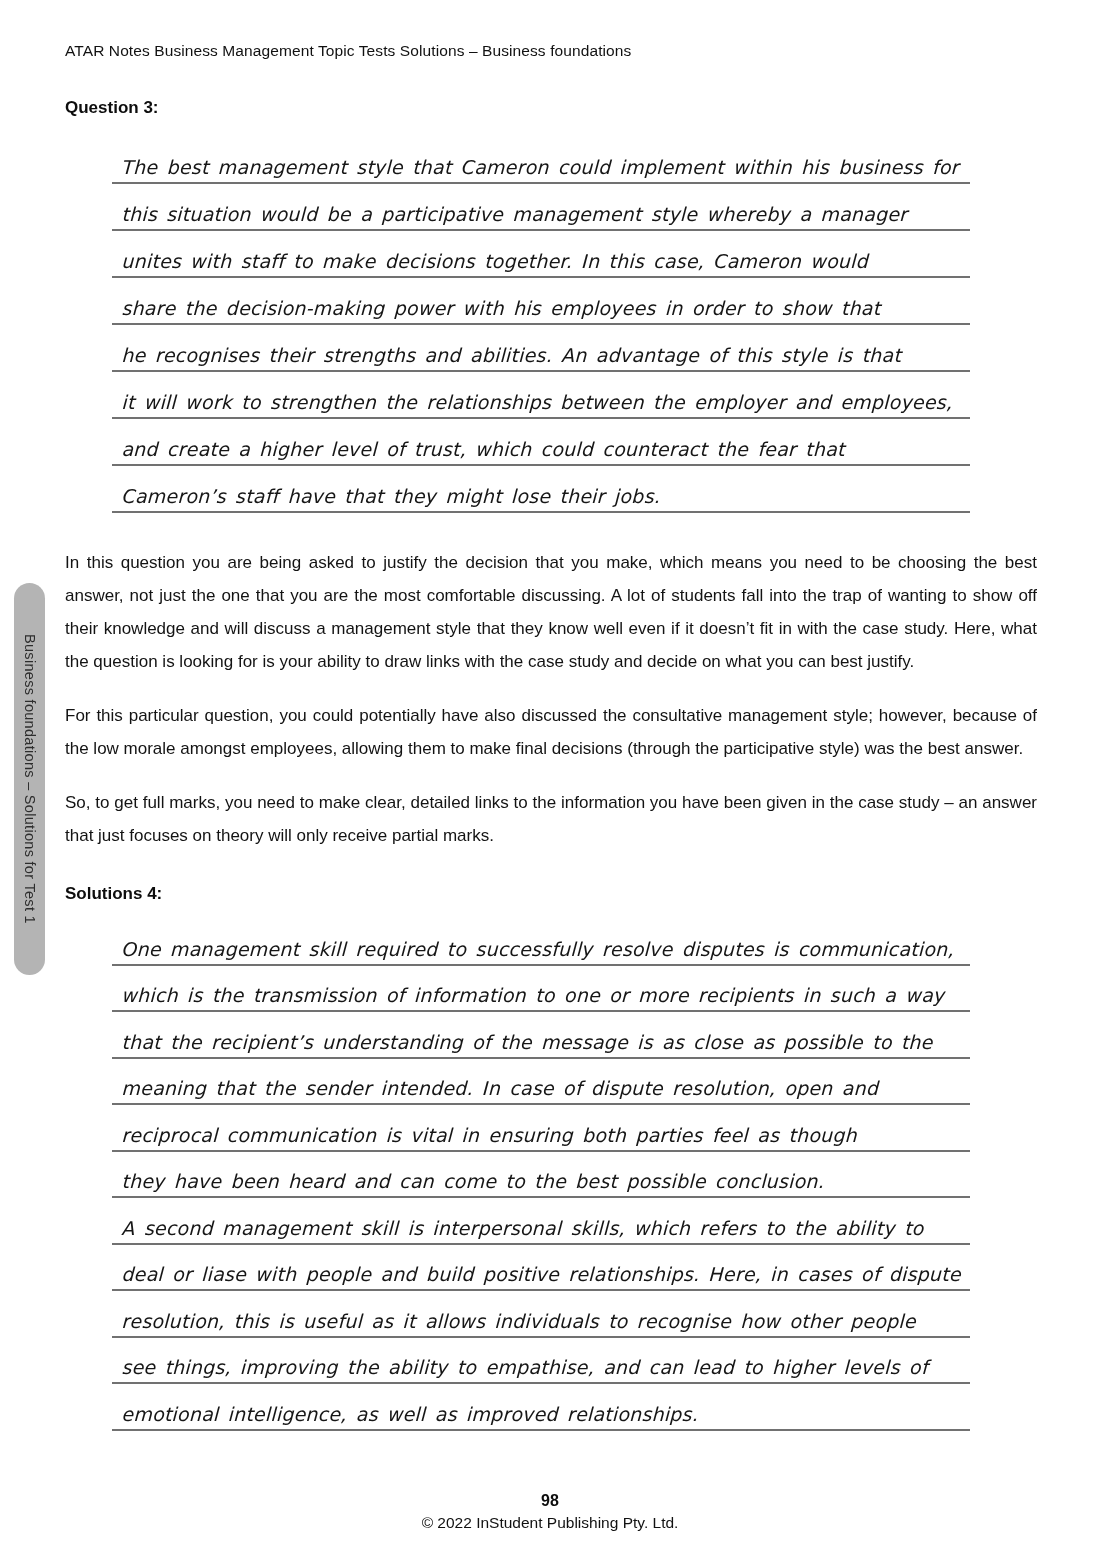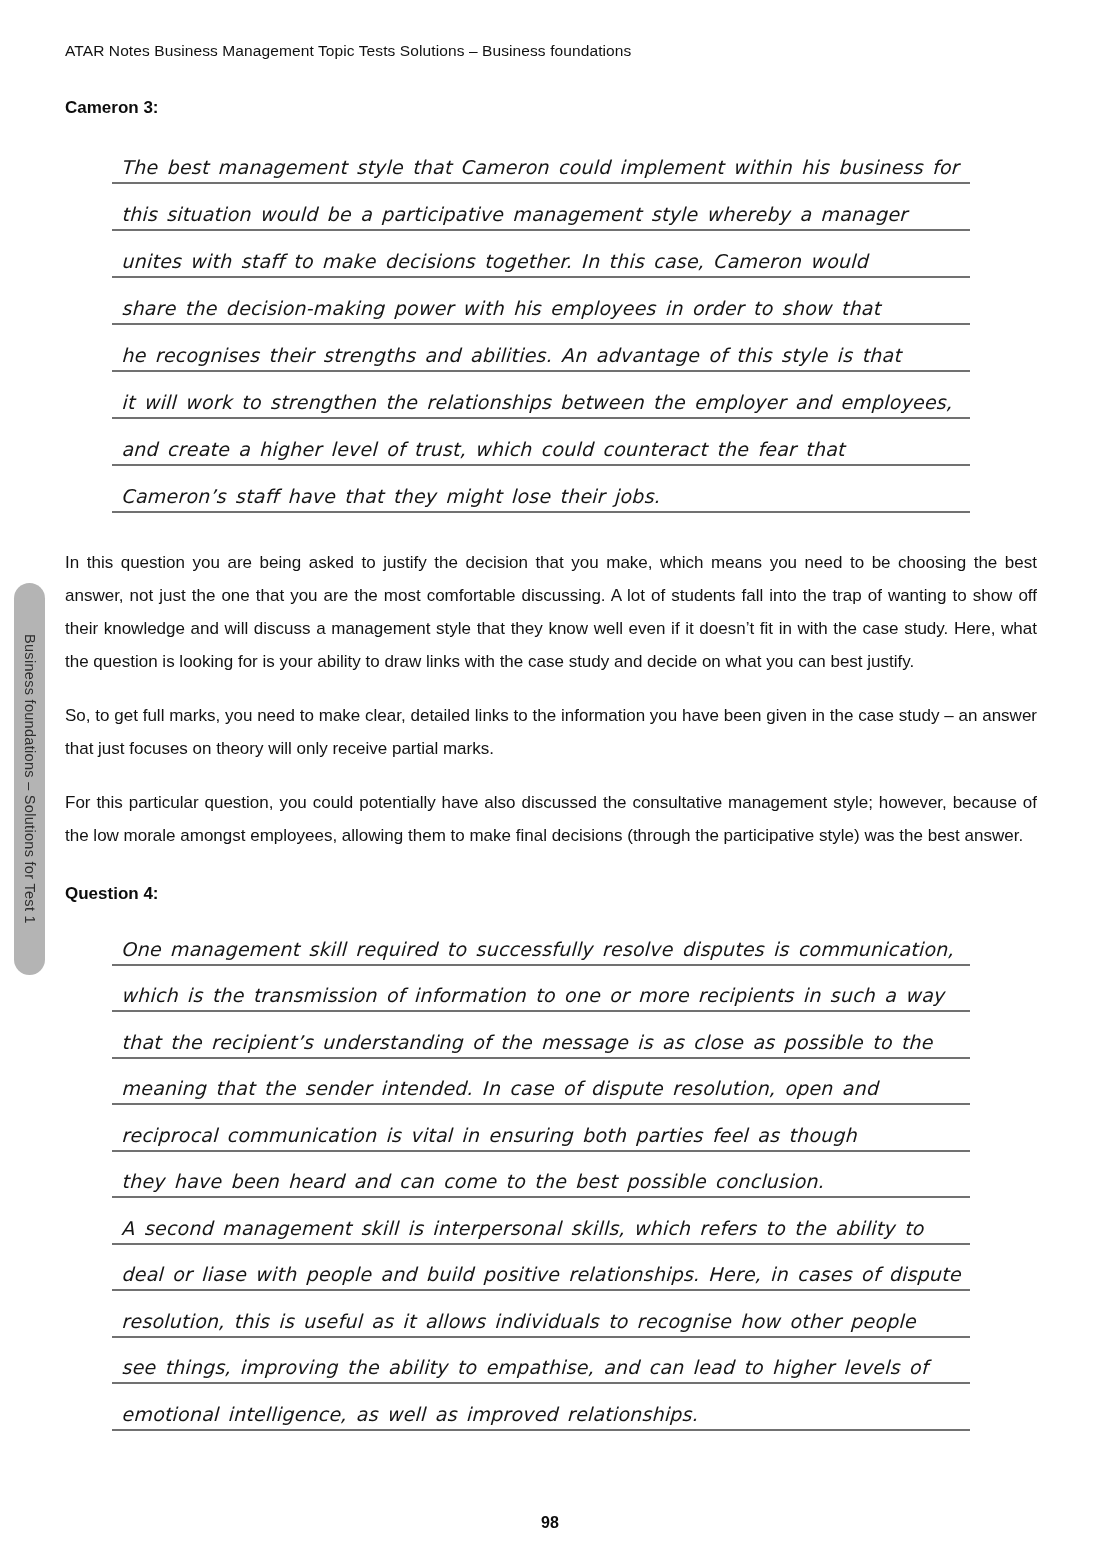--- a/index.html
+++ b/index.html
@@ -121,21 +121,21 @@
 <div class="page">
 
   <div class="sidebar-tab">
     <span>Business foundations – Solutions for Test 1</span>
   </div>
 
   <div class="content">
 
     <div class="doc-header">ATAR Notes Business Management Topic Tests Solutions – Business foundations</div>
 
-    <div class="question-heading q3-heading">Cameron 3:</div>
+    <div class="question-heading q3-heading">Question 3:</div>
 
     <div class="answer-sheet q3">
       <div class="hw-line">
           <span class="hw-text">The best management style that Cameron could implement within his business for</span>
         </div>
       <div class="hw-line">
           <span class="hw-text">this situation would be a participative management style whereby a manager</span>
         </div>
       <div class="hw-line">
           <span class="hw-text">unites with staff to make decisions together. In this case, Cameron would</span>
@@ -152,25 +152,25 @@
       <div class="hw-line">
           <span class="hw-text">and create a higher level of trust, which could counteract the fear that</span>
         </div>
       <div class="hw-line">
           <span class="hw-text">Cameron’s staff have that they might lose their jobs.</span>
         </div>
     </div>
 
     <div class="explanation">
       <p>In this question you are being asked to justify the decision that you make, which means you need to be choosing the best answer, not just the one that you are the most comfortable discussing. A lot of students fall into the trap of wanting to show off their knowledge and will discuss a management style that they know well even if it doesn’t fit in with the case study. Here, what the question is looking for is your ability to draw links with the case study and decide on what you can best justify.</p>
+      <p>For this particular question, you could potentially have also discussed the consultative management style; however, because of the low morale amongst employees, allowing them to make final decisions (through the participative style) was the best answer.</p>
       <p>So, to get full marks, you need to make clear, detailed links to the information you have been given in the case study – an answer that just focuses on theory will only receive partial marks.</p>
-      <p>For this particular question, you could potentially have also discussed the consultative management style; however, because of the low morale amongst employees, allowing them to make final decisions (through the participative style) was the best answer.</p>
     </div>
 
-    <div class="question-heading q4-heading">Question 4:</div>
+    <div class="question-heading q4-heading">Solutions 4:</div>
 
     <div class="answer-sheet q4">
       <div class="hw-line">
           <span class="hw-text">One management skill required to successfully resolve disputes is communication,</span>
         </div>
       <div class="hw-line">
           <span class="hw-text">which is the transmission of information to one or more recipients in such a way</span>
         </div>
       <div class="hw-line">
           <span class="hw-text">that the recipient’s understanding of the message is as close as possible to the</span>
@@ -198,15 +198,16 @@
         </div>
       <div class="hw-line">
           <span class="hw-text">emotional intelligence, as well as improved relationships.</span>
         </div>
     </div>
 
   </div>
 
   <div class="doc-footer">
     <div class="page-number">98</div>
+    <div class="copyright">© 2022 InStudent Publishing Pty. Ltd.</div>
   </div>
 
 </div>
 
 </body></html>

